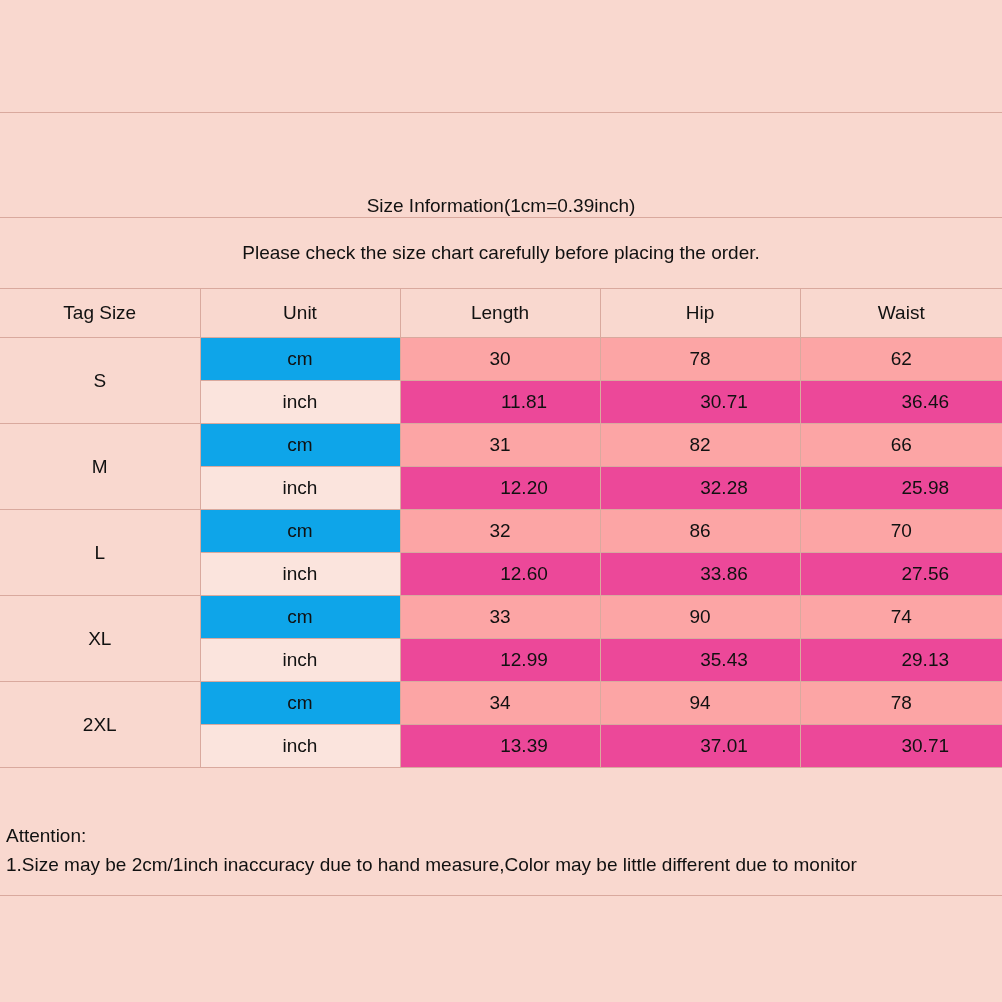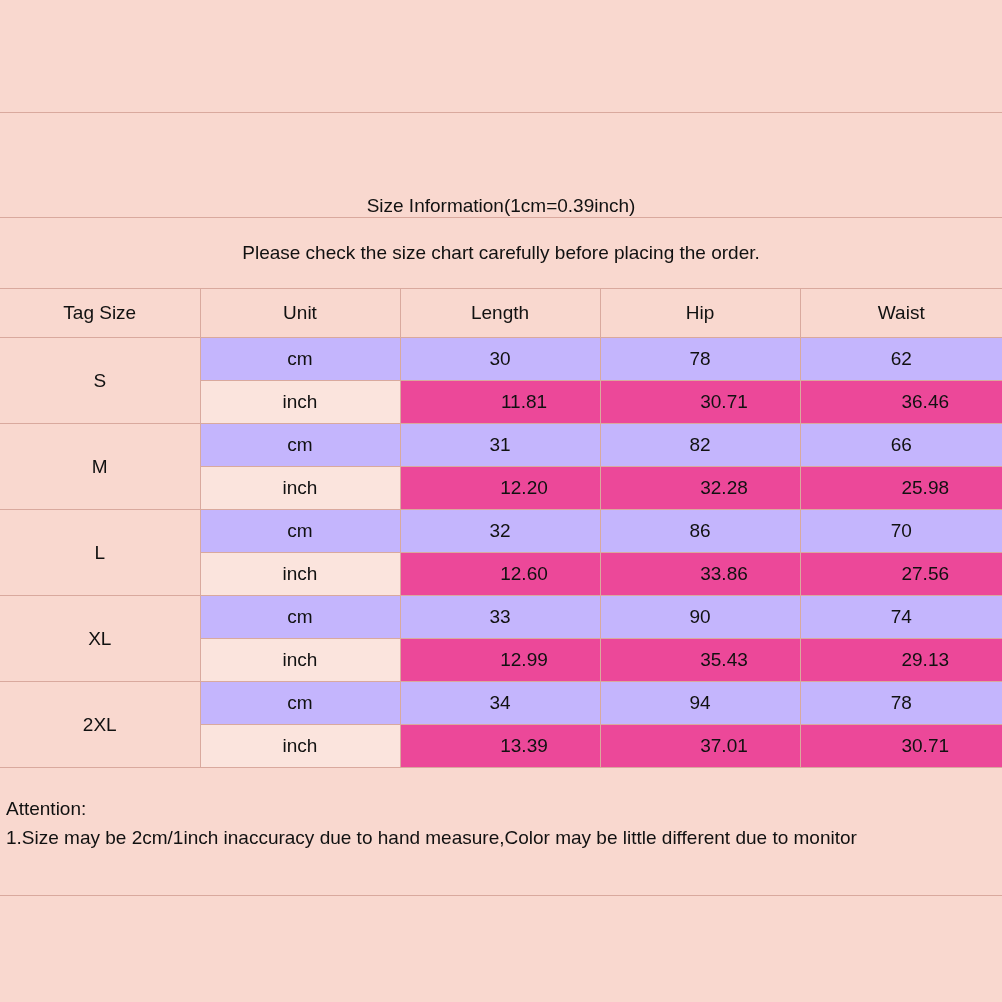--- a/index.html
+++ b/index.html
@@ -71,37 +71,37 @@
     font-weight: bold;
     font-size: 20px;
     background: #f9d8cf;
     border-left: none !important;
   }
   .unit-cell {
     height: 42px;
     font-size: 19px;
   }
   .row-cm td.data {
-    background: #c4b5fd;
+    background: #fca5a5;
   }
   .row-inch td.data {
     background: #ec4899;
     padding-left: 48px;
   }
   .row-cm td.unit-cell {
-    background: #c4b5fd;
+    background: #0ea5e9;
   }
   .row-inch td.unit-cell {
     background: #fbe4dd;
   }
   td.last-col { border-right: none !important; }
   .attention {
     position: absolute;
     left: 0;
-    top: 794px;
+    top: 821px;
     width: 882px;
     padding: 0 6px;
     box-sizing: border-box;
     font-size: 19px;
     line-height: 29px;
     color: #111;
   }
   .attention div {
     white-space: nowrap;
   }

